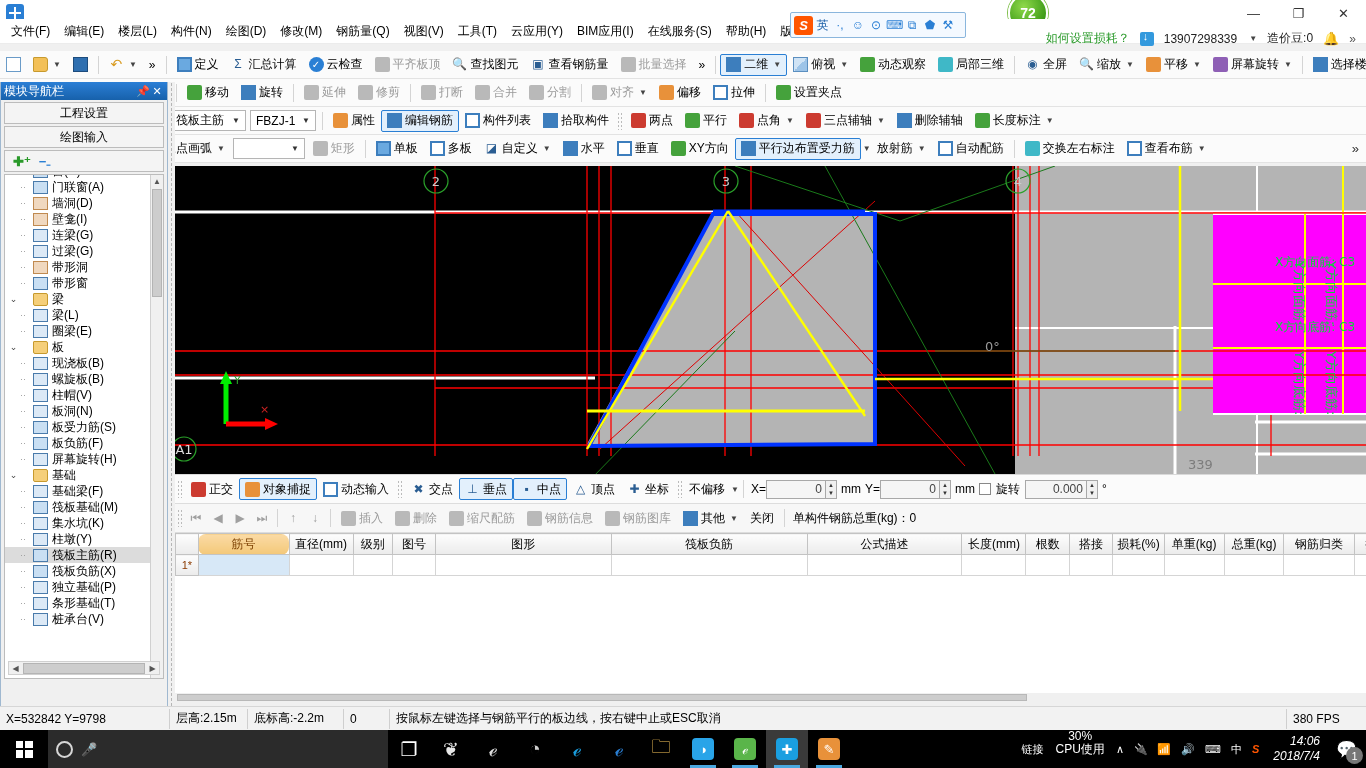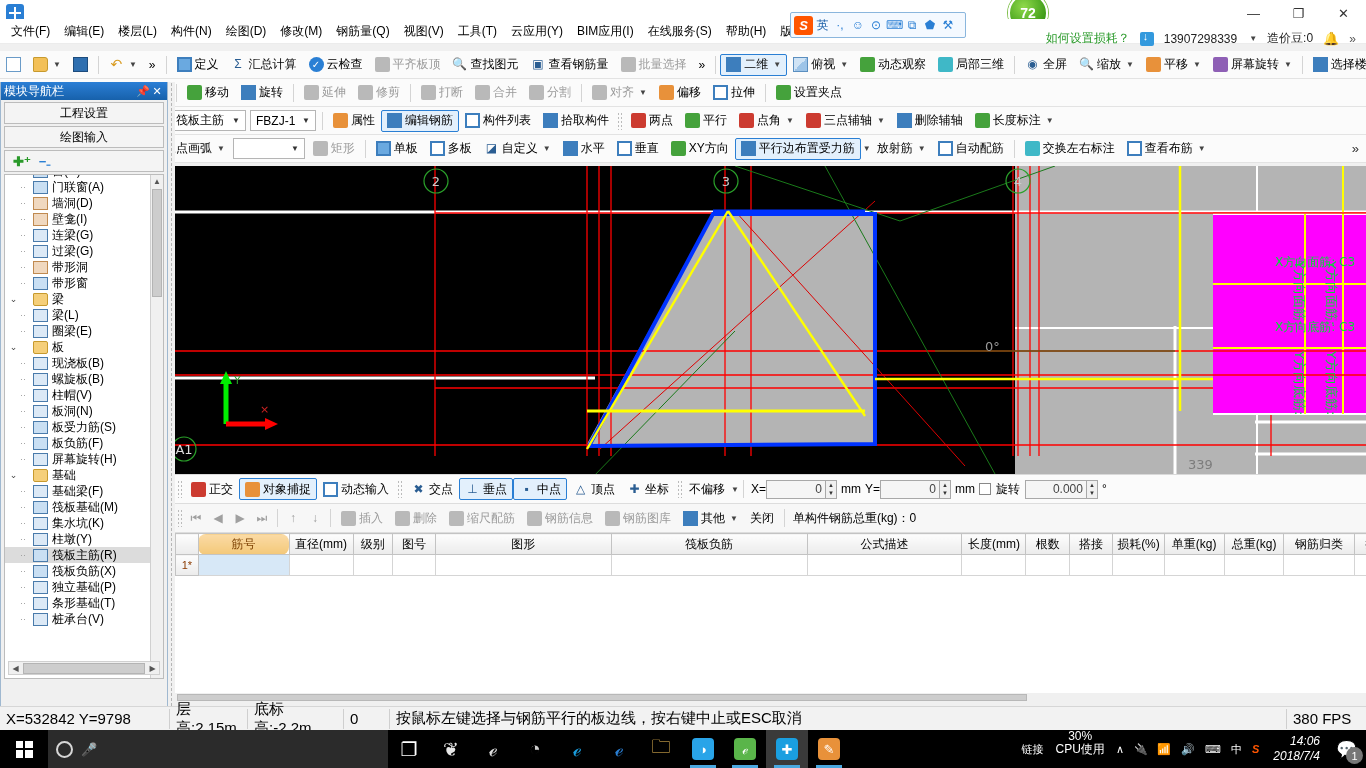--- a/index.html
+++ b/index.html
@@ -288,21 +288,21 @@
   }
   .hscroll-bottom .thumb {
     position: absolute; left: 2px; top: 1px; width: 850px; height: 7px;
     background: #cdcdcd; border: 1px solid #b8b8b8;
   }
 
   
   .statusbar {
     position: absolute; left: 0; top: 706px; width: 1366px; height: 24px;
     background: #f2f2f2; border-top: 1px solid #d6d6d6;
-    display: flex; align-items: center; font-size: 15px; color: #000;
+    display: flex; align-items: center; font-size: 12px; color: #000;
   }
   .stcell { height: 20px; display: flex; align-items: center;
     padding: 0 6px; border-right: 1px solid #cfcfcf; }
   .stcell.first { border-left: none; }
   .stcell.flex { flex: 1; border-right: none; }
 
   
   .taskbar {
     position: absolute; left: 0; top: 730px; width: 1366px; height: 38px;
     background: #000000; display: flex; align-items: center;

